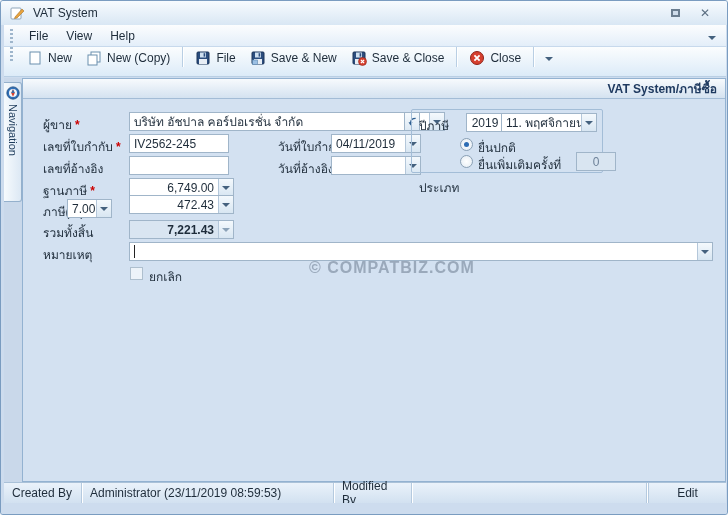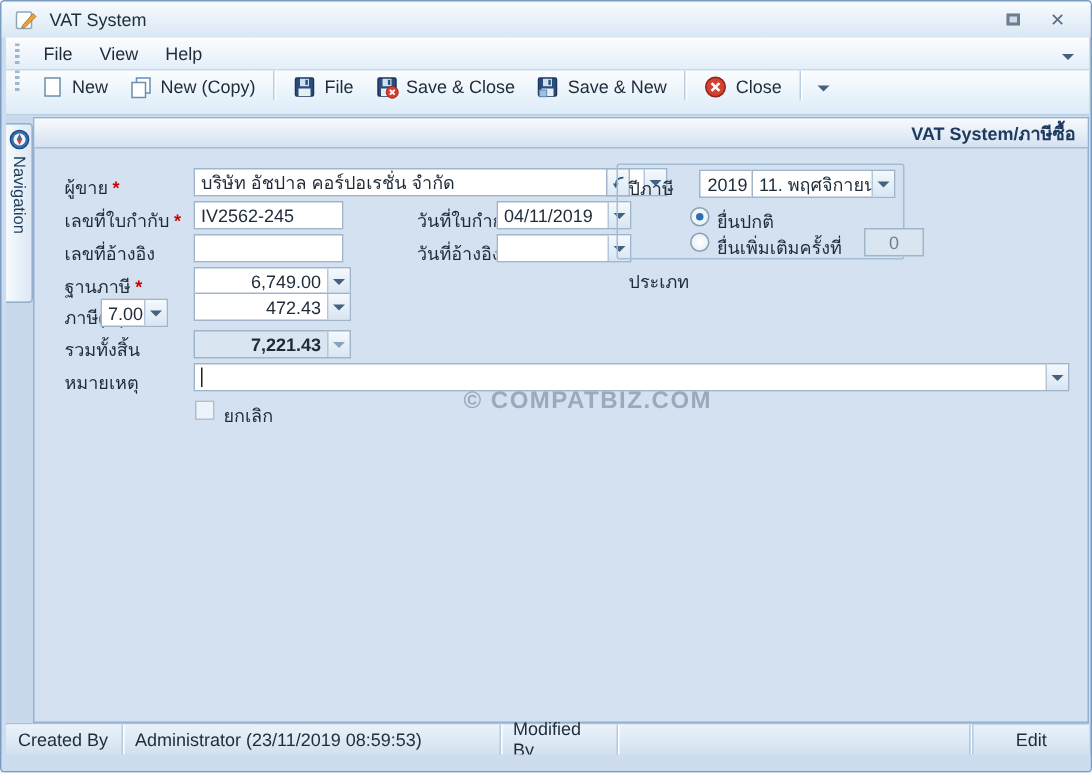--- a/index.html
+++ b/index.html
@@ -131,35 +131,35 @@
       </svg>
       <span>File</span>
     </span>
 
     <span class="tbtn">
       <svg class="icon16" viewBox="0 0 16 16">
         <rect x="2" y="2" width="12" height="12" rx="1" fill="#2b4d7e" stroke="#1c3558"></rect>
         <rect x="5" y="2.5" width="6" height="5" fill="#cfe0f0"></rect>
         <rect x="8.6" y="3.2" width="1.6" height="3.4" fill="#2b4d7e"></rect>
         <rect x="4" y="9" width="8" height="5" fill="#e8eef5"></rect>
-        <circle cx="11.5" cy="11.5" r="4" fill="#d6402f" stroke="#8f241a" stroke-width="0.6"></circle>
-        <path d="M9.9 9.9 L13.1 13.1 M13.1 9.9 L9.9 13.1" stroke="#ffffff" stroke-width="1.3"></path>
-      </svg>
-      <span>Save &amp; Close</span>
+        <rect x="2.5" y="10" width="5" height="4.5" fill="#9cc0e4" stroke="#5b85ad" stroke-width="0.6"></rect>
+      </svg>
+      <span>Save &amp; New</span>
     </span>
 
     <span class="tbtn">
       <svg class="icon16" viewBox="0 0 16 16">
         <rect x="2" y="2" width="12" height="12" rx="1" fill="#2b4d7e" stroke="#1c3558"></rect>
         <rect x="5" y="2.5" width="6" height="5" fill="#cfe0f0"></rect>
         <rect x="8.6" y="3.2" width="1.6" height="3.4" fill="#2b4d7e"></rect>
         <rect x="4" y="9" width="8" height="5" fill="#e8eef5"></rect>
-        <rect x="2.5" y="10" width="5" height="4.5" fill="#9cc0e4" stroke="#5b85ad" stroke-width="0.6"></rect>
-      </svg>
-      <span>Save &amp; New</span>
+        <circle cx="11.5" cy="11.5" r="4" fill="#d6402f" stroke="#8f241a" stroke-width="0.6"></circle>
+        <path d="M9.9 9.9 L13.1 13.1 M13.1 9.9 L9.9 13.1" stroke="#ffffff" stroke-width="1.3"></path>
+      </svg>
+      <span>Save &amp; Close</span>
     </span>
 
     <span class="tsep"></span>
 
     <span class="tbtn">
       <svg class="icon16" viewBox="0 0 16 16">
         <circle cx="8" cy="8" r="6.5" fill="#d6402f" stroke="#8f241a"></circle>
         <path d="M5.4 5.4 L10.6 10.6 M10.6 5.4 L5.4 10.6" stroke="#ffffff" stroke-width="1.8"></path>
       </svg>
       <span>Close</span>

